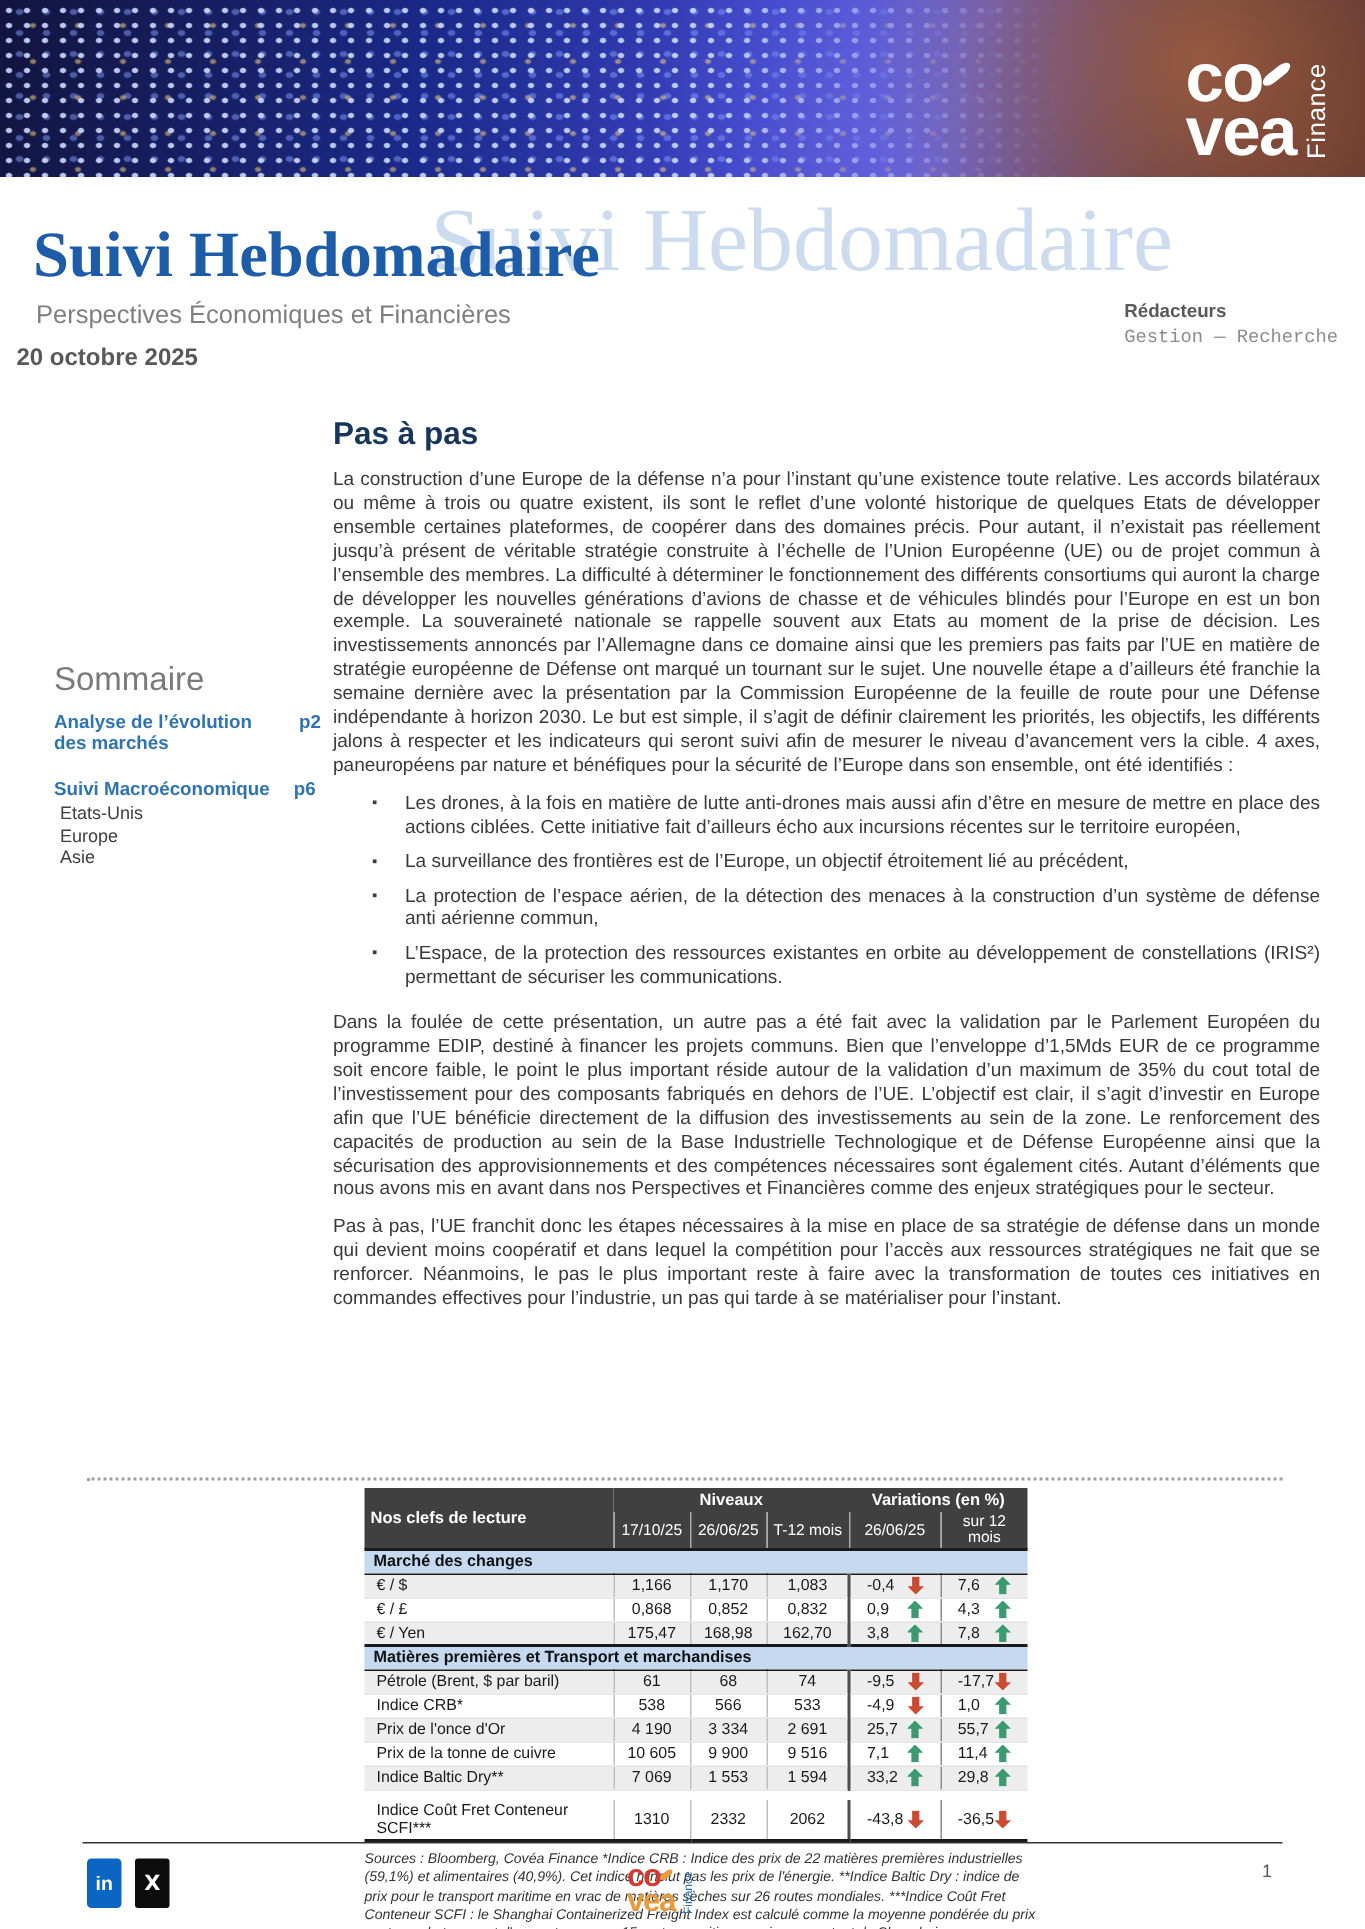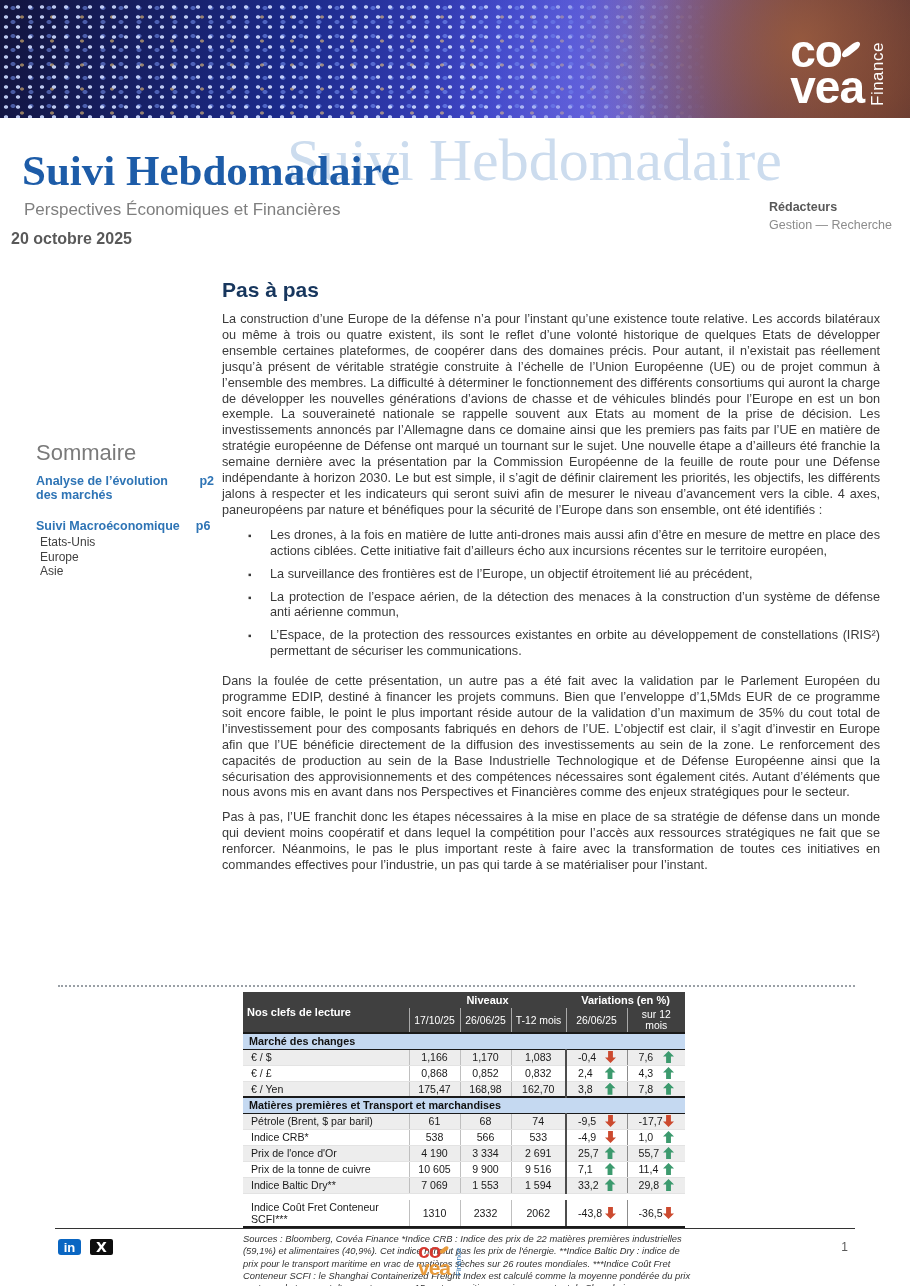--- a/index.html
+++ b/index.html
@@ -45,21 +45,21 @@
 
   
   .watermark { position:absolute; left:287px; top:126px; font-family:"Liberation Serif", serif;
     font-size:60px; font-weight:normal; color:#ccdcee; white-space:nowrap; z-index:0; }
   .main-title { position:absolute; left:22px; top:146px; font-family:"Liberation Serif", serif;
     font-size:43px; font-weight:bold; color:#1d5ca8; z-index:1; white-space:nowrap; }
   .subtitle { position:absolute; left:24px; top:200px; font-size:17px; color:#7f7f7f; }
   .doc-date { position:absolute; left:11px; top:230px; font-size:16px; font-weight:bold; color:#595959; }
   .editors { position:absolute; right:18px; top:200px; text-align:left; }
   .editors .ed1 { font-size:12.5px; font-weight:bold; color:#595959; }
-  .editors .ed2 { font-size:12.5px; color:#8c8c8c; margin-top:4px; }
+  .editors .ed2 { font-size:12.5px; color:#8c8c8c; margin-top:4px;font-family:Liberation Mono, monospace; }
 
   
   .sommaire { position:absolute; left:36px; top:440px; width:178px; }
   .sommaire h2 { font-size:22px; font-weight:normal; color:#7a7a7a; margin-bottom:8px; }
   .som-section { margin-bottom:16px; }
   .som-head { display:flex; justify-content:flex-start; align-items:flex-start; gap:16px; }
   .som-title { font-size:12.5px; font-weight:bold; color:#2e74b5; line-height:1.15; }
   .som-page { font-size:12.5px; font-weight:bold; color:#2e74b5; }
   .som-items { margin-top:2px; padding-left:4px; }
   .som-item { font-size:12px; color:#404040; line-height:14.5px; cursor:pointer; }
@@ -107,21 +107,21 @@
   .arrow { width:11px; height:12px; display:inline-block;
     clip-path:polygon(50% 0, 100% 46%, 72% 46%, 72% 100%, 28% 100%, 28% 46%, 0 46%); }
   .arrow.up { background:#3c9a6e; }
   .arrow.down { background:#cc4a2f; transform:rotate(180deg); }
   .sources { margin-top:5px; width:450px; font-size:9.4px; font-style:italic;
     color:#333333; line-height:12.3px; text-align:left; }
 
   
   .footer-line { position:absolute; left:55px; right:55px; top:1228px; border-top:1.5px solid #333; }
   .social { position:absolute; left:58px; top:1239px; display:flex; gap:9px; }
-  .icon-box { width:23px; height:16px; display:flex; align-items:center; justify-content:center;
+  .icon-box { width:23px; height:33px; display:flex; align-items:center; justify-content:center;
     color:#ffffff; font-weight:bold; cursor:pointer; }
   .icon-linkedin { background:#0a66c2; border-radius:3px; font-size:13px; }
   .icon-x { background:#0d0d0d; border-radius:2px; font-size:14px; font-family:"DejaVu Sans", sans-serif; }
   .page-num { position:absolute; right:62px; top:1240px; font-size:12px; color:#595959; }
 </style>
 </head>
 <body>
 
 <header class="banner">
   <div class="dots"></div>
@@ -229,21 +229,21 @@
             </div>
           </td>
         </tr>
         <tr>
           <td class="lbl">€ / £</td>
           <td class="num">0,868</td>
           <td class="num">0,852</td>
           <td class="num">0,832</td>
           <td class="var v1">
             <div class="var-inner">
-              <span>2,4</span>
+              <span>0,9</span>
               <span class="arrow up"></span>
             </div>
           </td>
           <td class="var v2">
             <div class="var-inner">
               <span>4,3</span>
               <span class="arrow up"></span>
             </div>
           </td>
         </tr>

